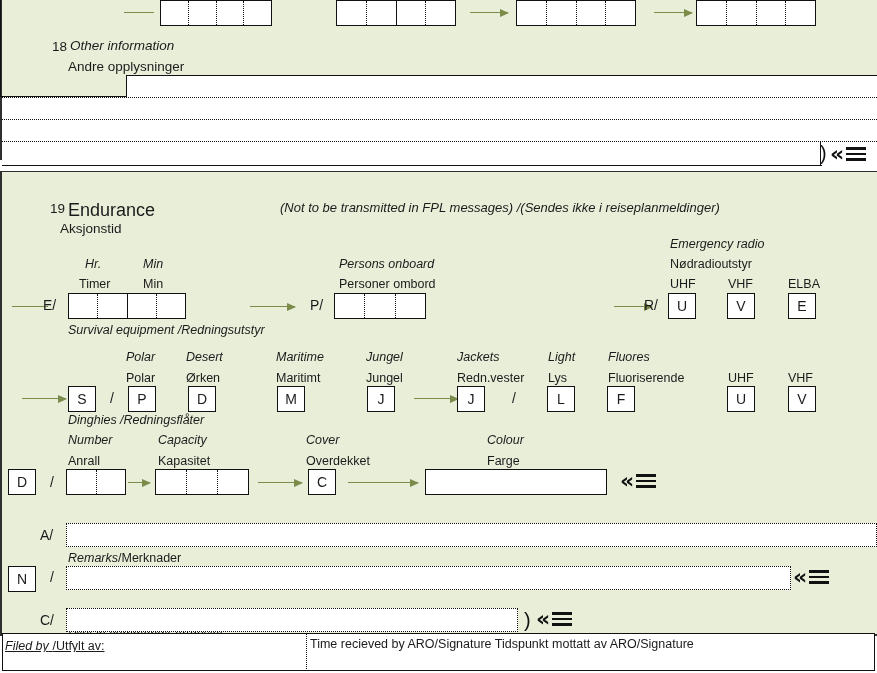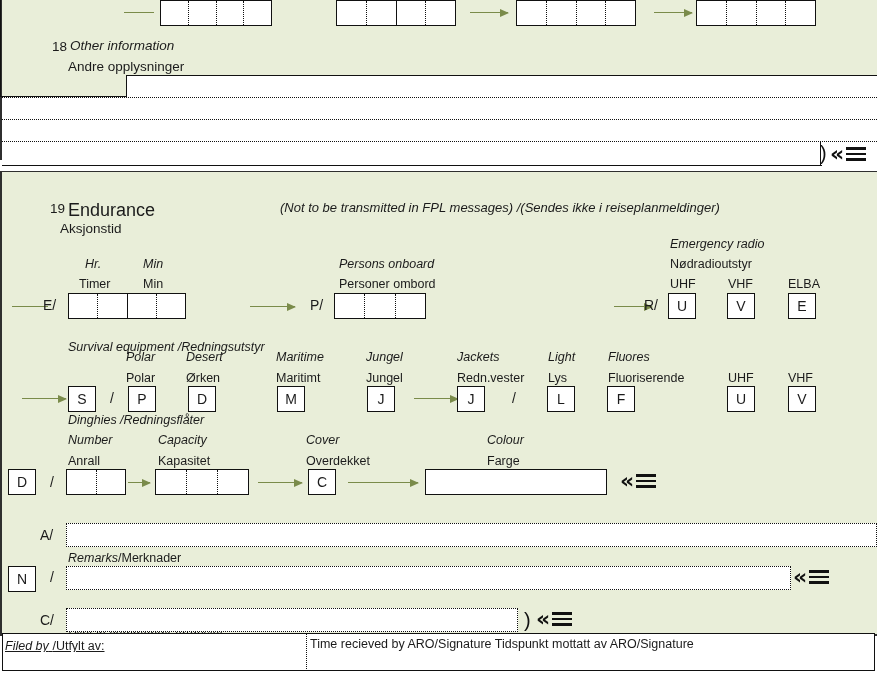--- a/index.html
+++ b/index.html
@@ -163,21 +163,21 @@
   <div class="arrow" style="left:614px;top:306px;width:38px;"></div>
   <div class="abs code" style="left:644px;top:298px;">R/</div>
 
   <div class="abs lbl" style="left:670px;top:278px;">UHF</div>
   <div class="abs ltrbox" style="left:668px;top:293px;width:28px;height:26px;">U</div>
   <div class="abs lbl" style="left:728px;top:278px;">VHF</div>
   <div class="abs ltrbox" style="left:727px;top:293px;width:28px;height:26px;">V</div>
   <div class="abs lbl" style="left:788px;top:278px;">ELBA</div>
   <div class="abs ltrbox" style="left:788px;top:293px;width:28px;height:26px;">E</div>
 
-  <div class="abs lbl-i" style="left:68px;top:341px;text-align:center;">Survival equipment /Redningsutstyr</div>
+  <div class="abs lbl-i" style="left:68px;top:324px;text-align:center;">Survival equipment /Redningsutstyr</div>
 
   <div class="arrow" style="left:22px;top:398px;width:44px;"></div>
   <div class="abs ltrbox" style="left:68px;top:386px;width:28px;height:26px;">S</div>
   <div class="abs" style="left:110px;top:390px;font-size:14px;">/</div>
 
   <div class="abs lbl-i" style="left:126px;top:351px;">Polar</div>
   <div class="abs lbl" style="left:126px;top:372px;">Polar</div>
   <div class="abs ltrbox" style="left:128px;top:386px;width:28px;height:26px;">P</div>
 
   <div class="abs lbl-i" style="left:186px;top:351px;">Desert</div>

